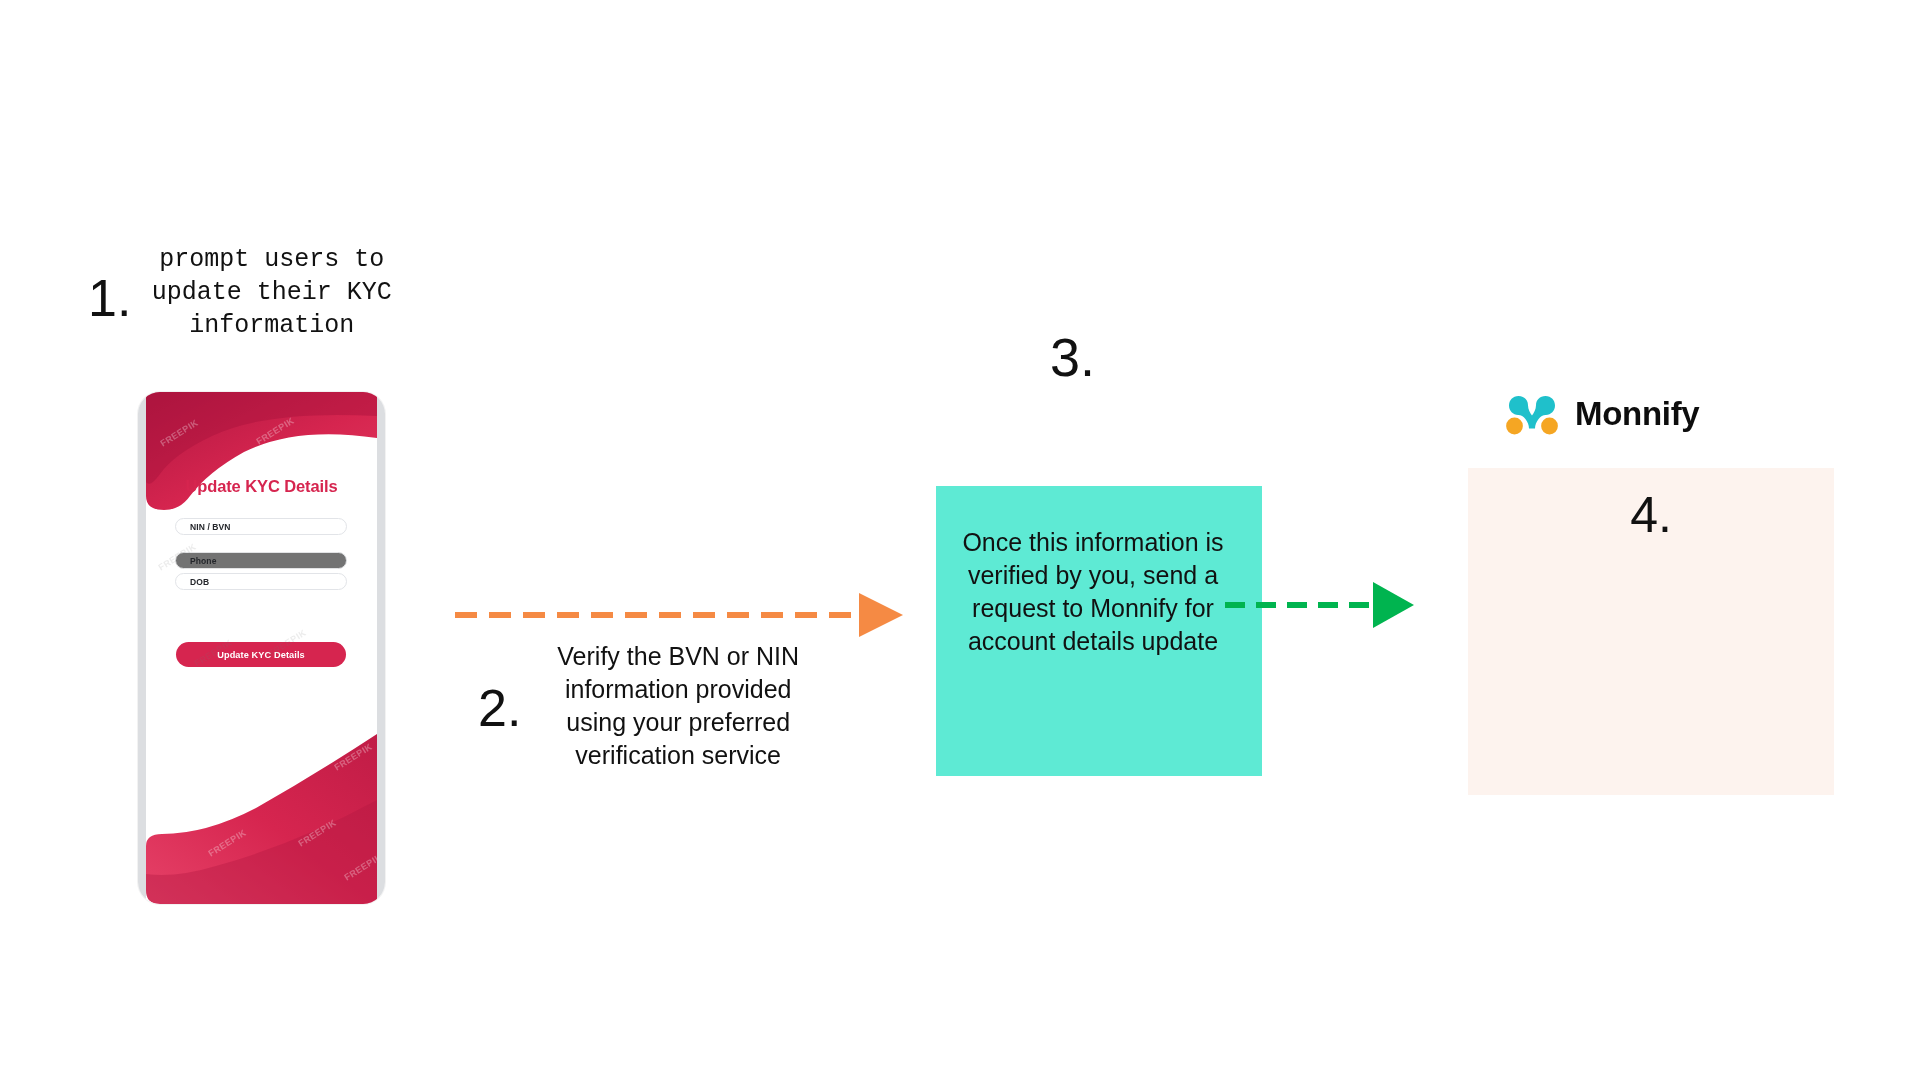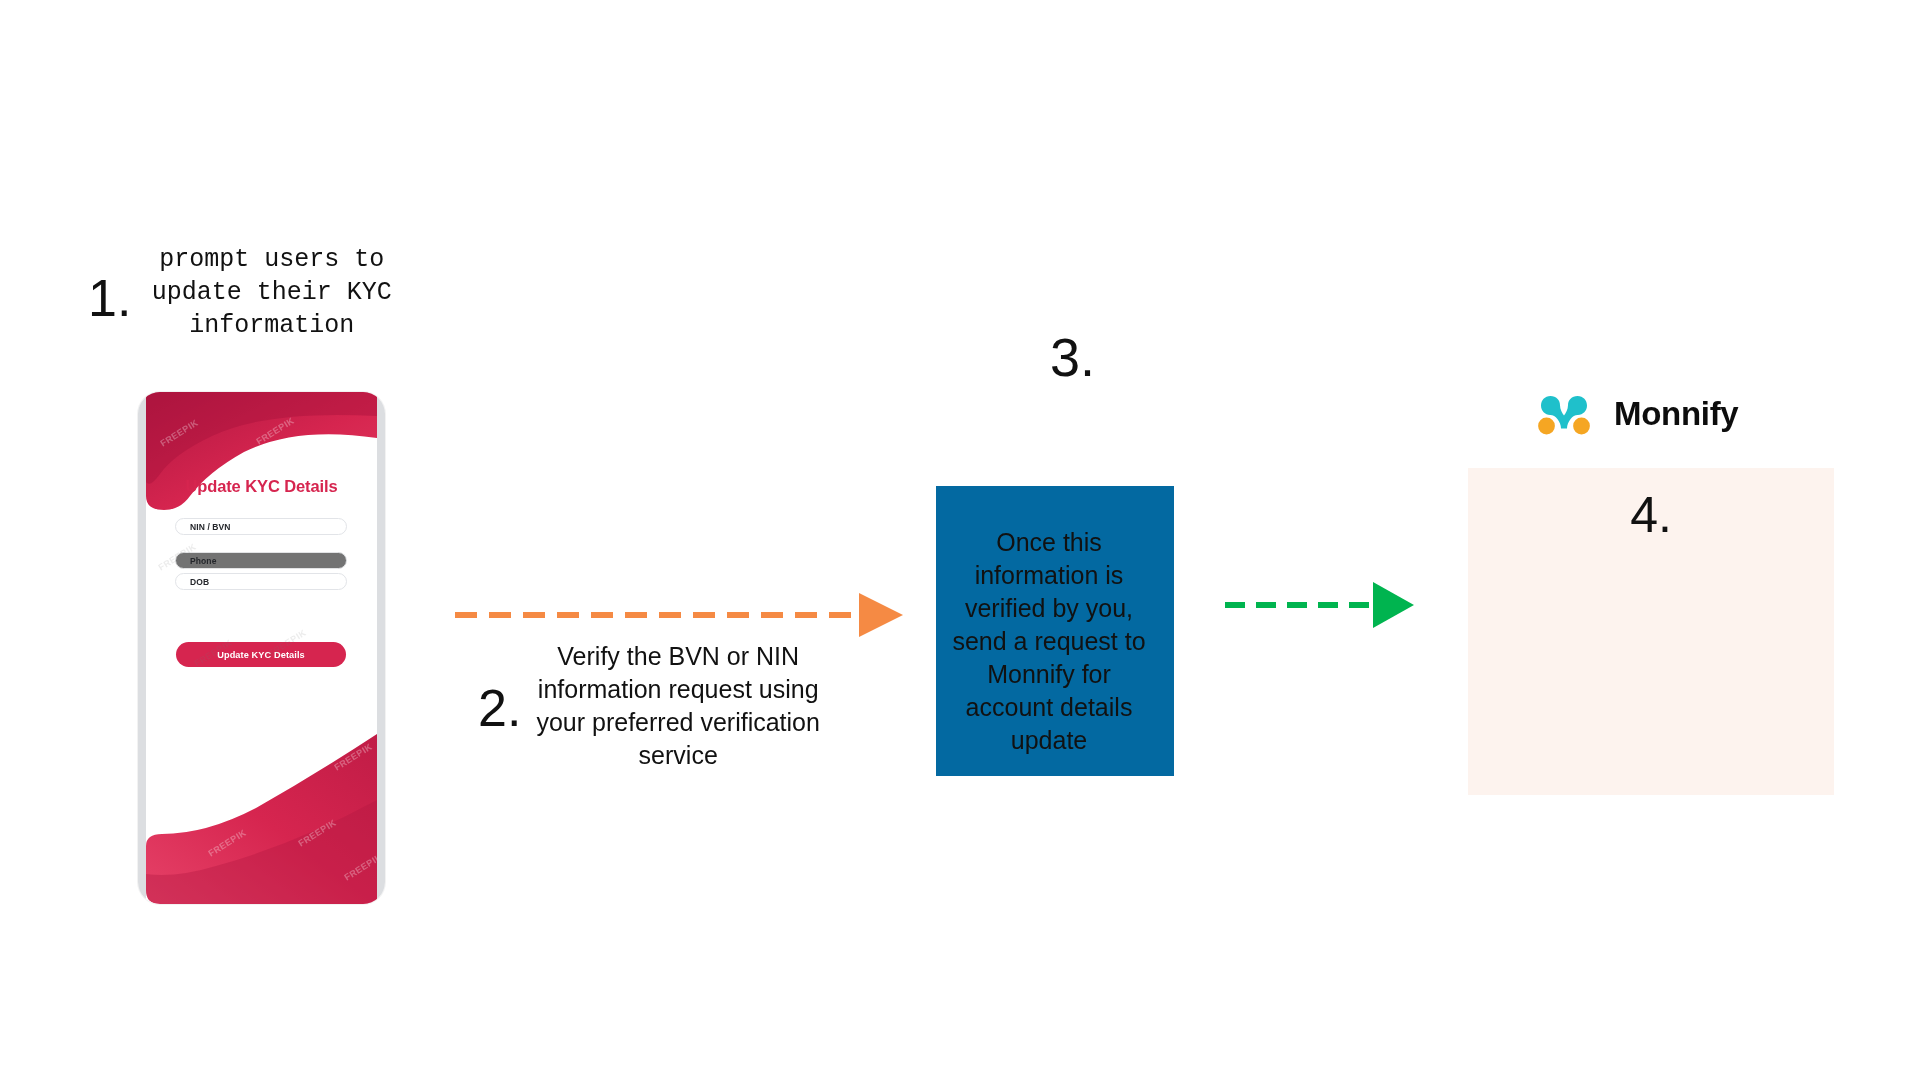--- a/index.html
+++ b/index.html
@@ -200,47 +200,47 @@
     width: 275px;
     text-align: center;
   }
   #step3-head .step-num { display: block; margin-bottom: 12px; }
   #step3-head .step-text { display: block; }
 
   #step3-box {
     position: absolute;
     left: 936px;
     top: 486px;
-    width: 238px;
+    width: 326px;
     height: 290px;
-    background: #0369a1;
+    background: #5eead4;
     display: flex;
     align-items: flex-start;
     justify-content: center;
     box-sizing: border-box;
     padding: 40px 24px 0 12px;
   }
 
   
   #arrow-green {
     position: absolute;
     left: 1225px;
     top: 575px;
     width: 190px;
     height: 60px;
   }
 
   
   #monnify-brand {
     position: absolute;
-    left: 1536px;
+    left: 1504px;
     top: 392px;
     display: flex;
     align-items: center;
-    gap: 22px;
+    gap: 15px;
     text-align: right;
   }
   #monnify-logo-mark {
     width: 56px;
     height: 44px;
     display: block;
   }
   #monnify-wordmark {
     font-size: 33px;
     font-weight: 700;
@@ -336,21 +336,21 @@
     <div id="phone-frame-right"></div>
   </div>
 
   <svg id="arrow-orange" viewBox="0 0 450 60">
     <line x1="0" y1="30" x2="408" y2="30" stroke="#F58A44" stroke-width="6" stroke-dasharray="22 12" stroke-linecap="butt"></line>
     <polygon points="404,8 448,30 404,52" fill="#F58A44"></polygon>
   </svg>
 
   <div id="step2-block">
     <div class="step-num">2.</div>
-    <div class="step-text">Verify the BVN or NIN information request using your preferred verification service</div>
+    <div class="step-text">Verify the BVN or NIN information provided using your preferred verification service</div>
   </div>
 
   <div id="step3-head">
     <span class="step-num">3.</span>
   </div>
 
   <div id="step3-box">
     <div class="step-text">Once this information is verified by you, send a request to Monnify for account details update</div>
   </div>
 

